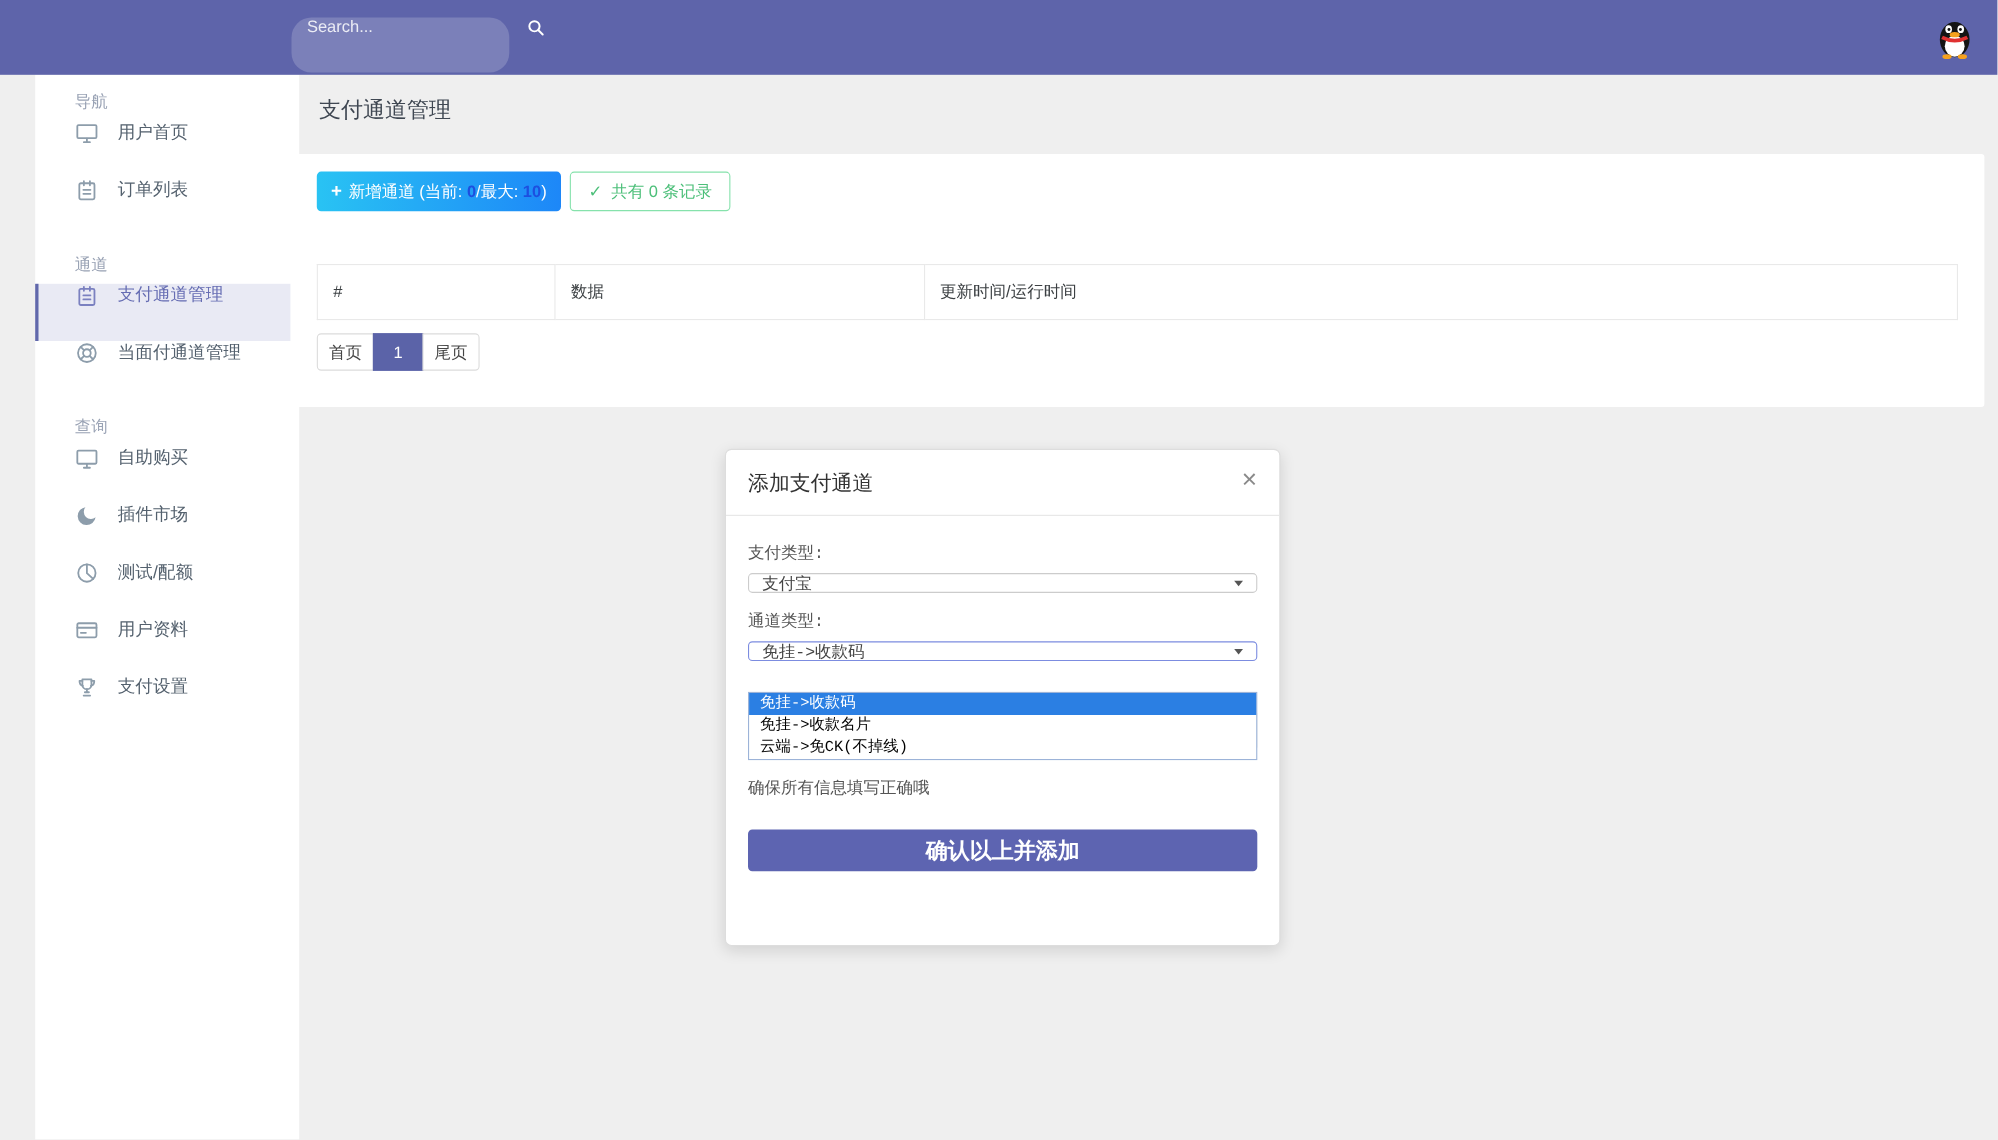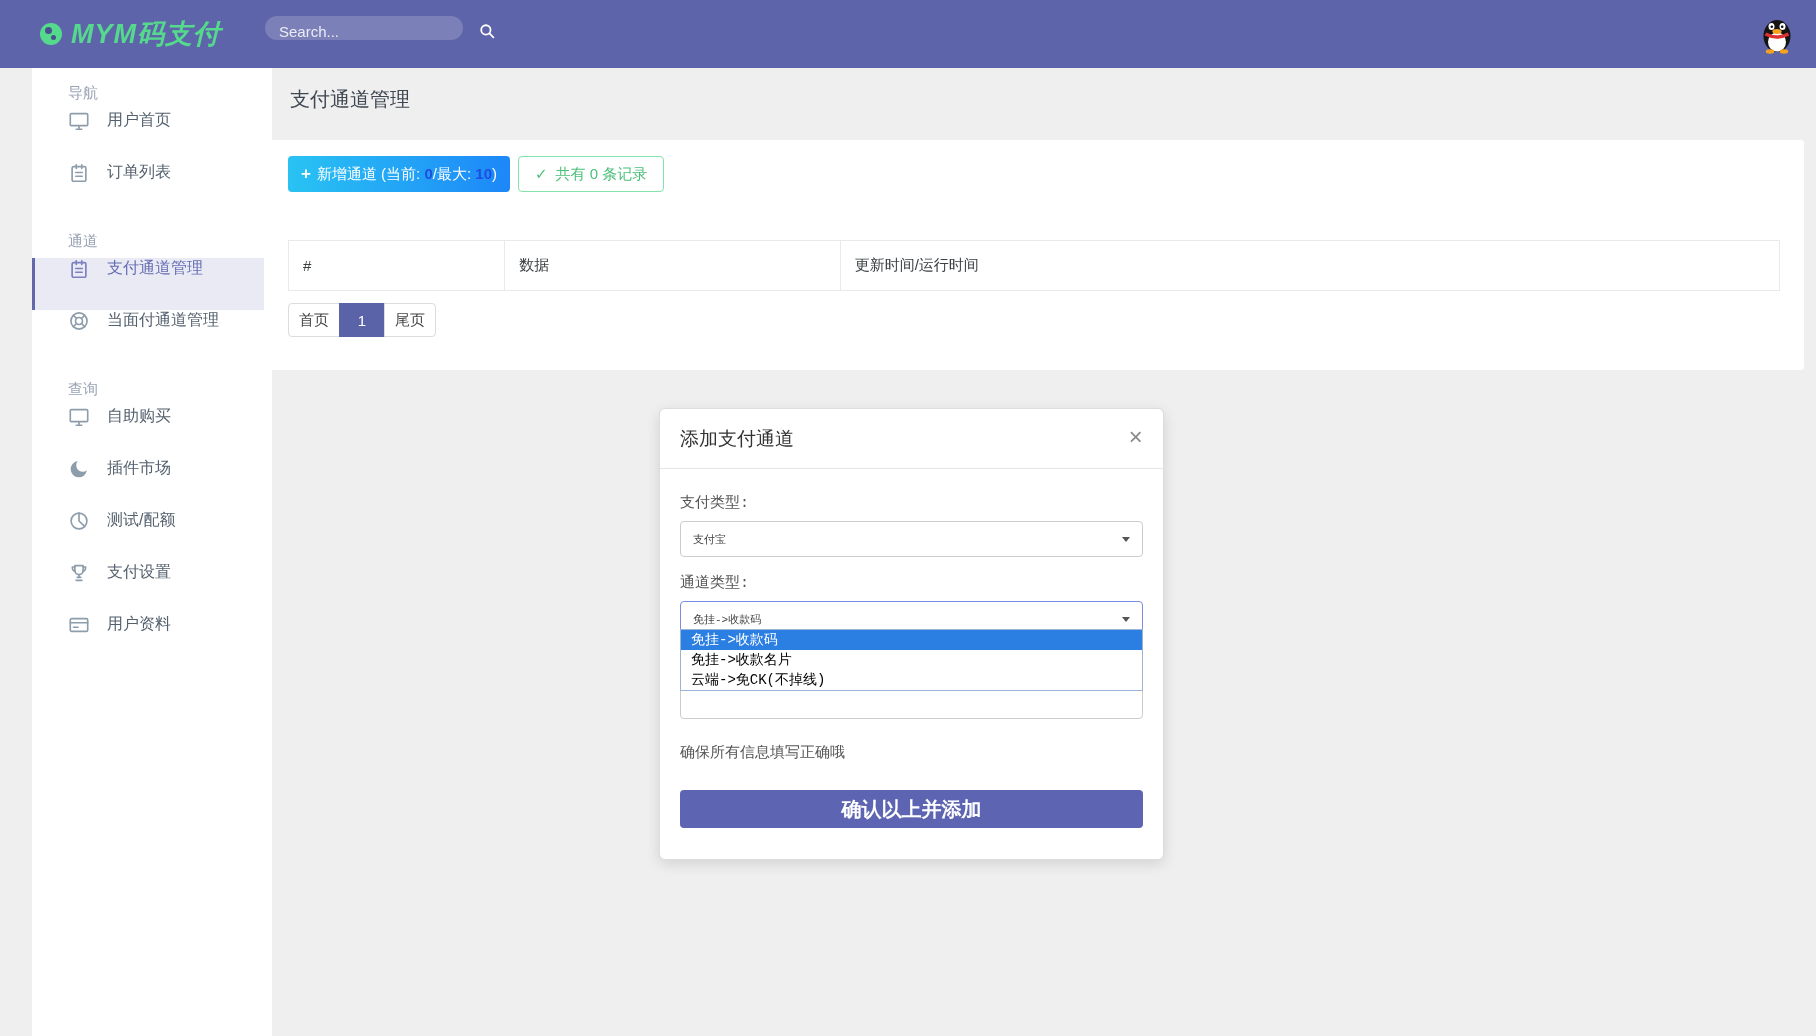--- a/index.html
+++ b/index.html
@@ -7,22 +7,22 @@
   body { font-family:"Liberation Sans","DejaVu Sans",sans-serif; background:#efefef; }
   .screen { position:relative; width:1816px; height:1036px; background:#efefef; }
 
   
   .topbar { position:absolute; top:0; left:0; right:0; height:68px; background:#5e64aa; z-index:5; }
   .logo { position:absolute; left:40px; top:0; height:68px; display:flex; align-items:center; gap:9px;
           color:#55d98c; font-size:27px; font-weight:bold; font-style:italic; letter-spacing:1px; }
   .logo-badge { width:22px; height:22px; border-radius:50%; background:#55d98c; position:relative; flex:none; }
   .logo-badge::after { content:""; position:absolute; left:5px; top:4px; width:7px; height:7px;
           border-radius:50%; background:#4a508f; box-shadow:5px 7px 0 -1px #4a508f; }
-  .search-pill { position:absolute; left:265px; top:16px; width:198px; height:24px; border-radius:18px;
-          background:rgba(255,255,255,.18); display:flex; align-items:flex-end; padding:0 14px; }
+  .search-pill { position:absolute; left:265px; top:16px; width:198px; height:50px; border-radius:18px;
+          background:rgba(255,255,255,.18); display:flex; align-items:flex-start; padding:0 14px; }
   .search-pill input { flex:1; background:transparent; border:none; outline:none; color:#fff;
           font-size:15px; font-family:inherit; }
   .search-pill input::placeholder { color:rgba(255,255,255,.85); }
   .search-icon { width:18px; height:18px; flex:none; }
   .avatar { position:absolute; right:18px; top:13px; width:42px; height:42px; cursor:pointer; }
 
   
   .sidebar { position:absolute; top:68px; left:0; bottom:0; width:240px; background:#ffffff; padding-top:8px;margin-left:32px; }
   .section-label { height:34px; line-height:34px; padding-left:36px; color:#9aa3b5; font-size:15px; margin-top:10px; }
   .section-label:first-child { margin-top:0; }
@@ -59,46 +59,42 @@
   
   .modal { position:absolute; left:659px; top:408px; width:505px; height:452px; background:#fff;
           border:1px solid #ddd; border-radius:6px; box-shadow:0 4px 14px rgba(0,0,0,.12); z-index:10;font-family:Liberation Mono, monospace; }
   .modal-header { height:60px; border-bottom:1px solid #e6e6e6; display:flex; align-items:center;
           padding:0 20px; }
   .modal-title { font-size:19px; color:#333; }
   .modal-close { margin-left:auto; background:none; border:none; font-size:24px; color:#8a8a8a;
           cursor:pointer; line-height:1; font-family:inherit; }
   .modal-body { position:relative; padding:14px 20px 0; }
   .field-label { display:block; font-size:15px; color:#555; margin:10px 0 9px; }
-  .select-box { height:36px; border:1px solid #ccc; border-radius:4px; display:flex; align-items:center;
-          justify-content:space-between; padding:0 12px; font-size:11px; color:#444; background:#fff;
+  .select-box { height:18px; border:1px solid #ccc; border-radius:4px; display:flex; align-items:center;
+          justify-content:space-between; padding:0 12px; font-size:15px; color:#444; background:#fff;
           cursor:pointer; }
   .select-box.focused { border-color:#7c8ce0; }
   .caret { width:0; height:0; border-left:4px solid transparent; border-right:4px solid transparent;
           border-top:5px solid #555; flex:none; }
   .hidden-input { margin-top:44px; height:38px; width:100%; border:1px solid #ccc; border-radius:4px;
           background:#fff; }
   .dropdown-list { position:absolute; left:20px; right:20px; top:160px; background:#fff;
           border:1px solid #9cb3d8; z-index:3; }
   .dropdown-option { height:20px; line-height:20px; padding:0 10px; font-size:14px; color:#000000; cursor:pointer; }
   .dropdown-option.selected { background:#2b7fe3; color:#fff; }
   .modal-note { margin-top:24px; font-size:15px; color:#555; }
   .btn-confirm { margin-top:28px; width:100%; height:38px; border:none; border-radius:4px;
           background:#5d64b1; color:#fff; font-size:20px; font-weight:bold; font-family:inherit; cursor:pointer; }
 </style>
 </head>
 <body>
 
 <div class="screen">
 
   <header class="topbar">
-    <div class="logo">
-      <span class="logo-badge"></span>
-      <span>MYM码支付</span>
-    </div>
     <div class="search-pill">
       <input type="text" placeholder="Search..." style="">
       <svg class="search-icon" viewBox="0 0 24 24" fill="none" stroke="#ffffff" stroke-width="2.4" stroke-linecap="round">
         <circle cx="10.5" cy="10.5" r="6.2"></circle>
           <path d="M15.3 15.3 L20.5 20.5"></path>
       </svg>
     </div>
     <div class="avatar">
       <svg viewBox="0 0 42 42">
         <ellipse cx="21" cy="23" rx="13.5" ry="16" fill="#141414"></ellipse>
@@ -167,33 +163,33 @@
       <span>插件市场</span>
     </div>
     <div class="nav-item">
       <svg class="nav-ico" viewBox="0 0 24 24" fill="none" stroke="currentColor" stroke-width="1.8" stroke-linecap="round">
         <circle cx="12" cy="12" r="8.6"></circle>
           <path d="M12 3.4V12l6.2 5.8"></path>
       </svg>
       <span>测试/配额</span>
     </div>
     <div class="nav-item">
+      <svg class="nav-ico" viewBox="0 0 24 24" fill="none" stroke="currentColor" stroke-width="1.8" stroke-linecap="round">
+        <rect x="2.5" y="5" width="19" height="14" rx="1.5"></rect>
+          <path d="M2.5 9.5h19M6 14.5h5"></path>
+      </svg>
+      <span>用户资料</span>
+    </div>
+    <div class="nav-item">
       <svg class="nav-ico" viewBox="0 0 24 24" fill="none" stroke="currentColor" stroke-width="1.8" stroke-linecap="round" stroke-linejoin="round">
         <path d="M7.5 4h9v5.2a4.5 4.5 0 0 1-9 0z"></path>
         <path d="M7.5 5.5H4.7c0 3 1.5 4.5 3.3 4.8M16.5 5.5h2.8c0 3-1.5 4.5-3.3 4.8"></path>
         <path d="M12 13.7v3M10 16.7h4M8.8 20h6.4"></path>
       </svg>
       <span>支付设置</span>
-    </div>
-    <div class="nav-item">
-      <svg class="nav-ico" viewBox="0 0 24 24" fill="none" stroke="currentColor" stroke-width="1.8" stroke-linecap="round">
-        <rect x="2.5" y="5" width="19" height="14" rx="1.5"></rect>
-          <path d="M2.5 9.5h19M6 14.5h5"></path>
-      </svg>
-      <span>用户资料</span>
     </div>
   </aside>
 
   <h1 class="page-title">支付通道管理</h1>
 
   <section class="card">
     <div class="btn-row">
       <button class="btn-add">
         <span class="plus">+</span>
         <span><span>新增通道 (当前: </span><span class="num">0</span><span>/最大: </span><span class="num">10</span><span>)</span></span>

